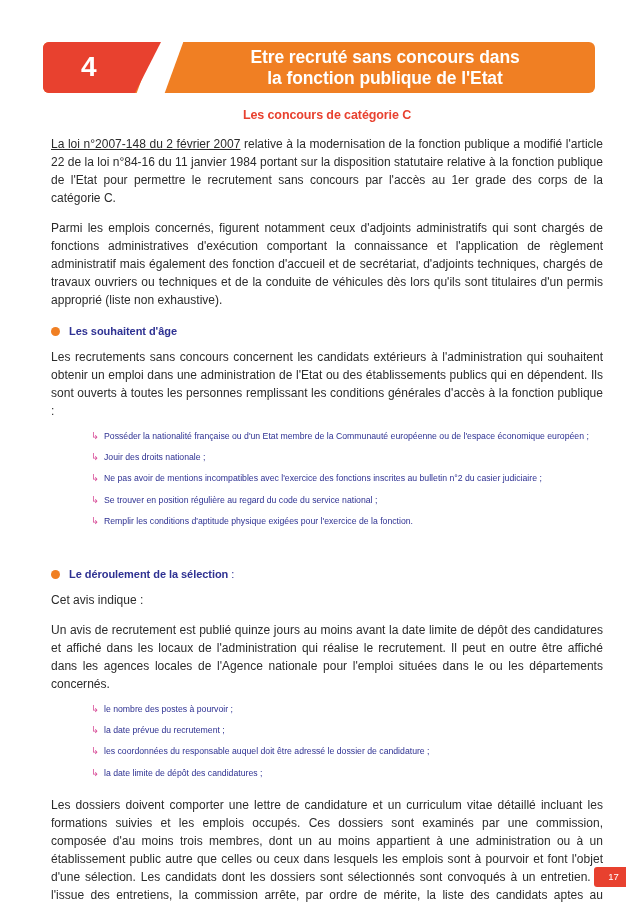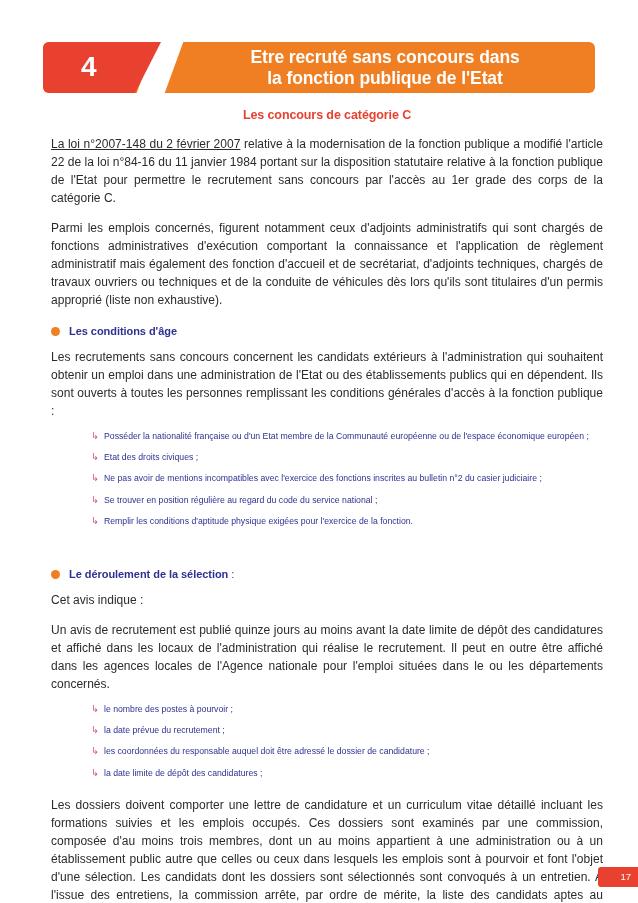--- a/index.html
+++ b/index.html
@@ -165,31 +165,31 @@
 
   .list-block { margin: 0 0 6px 0; }
   .list-block.second { margin-top: 10px; }
 
   .spacer-lg { height: 24px; }
   .spacer-md { height: 16px; }
 
   
   .page-number {
     position: absolute;
-    right: 0;
+    right: 12px;
     bottom: 16px;
     min-width: 32px;
     height: 20px;
     background: #E8412F;
     border-radius: 3px 0 0 3px;
     color: #ffffff;
     font-size: 9.5px;
     line-height: 20px;
     text-align: center;
-    padding: 0 7px 0 22px;
+    padding: 0 7px 0 14px;
     box-sizing: border-box;
   }
 </style>
 </head>
 <body>
 
 <div class="page">
 
   <div class="header">
     <div class="header-bar"></div>
@@ -205,28 +205,28 @@
   <div class="content">
 
     <div class="subtitle">Les concours de catégorie C</div>
 
     <p class="body"><span class="ul">La loi n°2007-148 du 2 février 2007</span><span> relative à la modernisation de la fonction publique a modifié l'article 22 de la loi n°84-16 du 11 janvier 1984 portant sur la disposition statutaire relative à la fonction publique de l'Etat pour permettre le recrutement sans concours par l'accès au 1er grade des corps de la catégorie C.</span></p>
 
     <p class="body">Parmi les emplois concernés, figurent notamment ceux d'adjoints administratifs qui sont chargés de fonctions administratives d'exécution comportant la connaissance et l'application de règlement administratif mais également des fonction d'accueil et de secrétariat, d'adjoints techniques, chargés de travaux ouvriers ou techniques et de la conduite de véhicules dès lors qu'ils sont titulaires d'un permis approprié (liste non exhaustive).</p>
 
     <div class="section-head">
       <span class="section-bullet"></span>
-      <span class="section-title">Les conditions d'âge</span>
+      <span class="section-title">Les souhaitent d'âge</span>
     </div>
 
     <p class="body tight">Les recrutements sans concours concernent les candidats extérieurs à l'administration qui souhaitent obtenir un emploi dans une administration de l'Etat ou des établissements publics qui en dépendent. Ils sont ouverts à toutes les personnes remplissant les conditions générales d'accès à la fonction publique :</p>
 
     <ul class="arrow-list list-block">
       <li><span class="marker">↳</span><span>Posséder la nationalité française ou d'un Etat membre de la Communauté européenne ou de l'espace économique européen ;</span></li>
-      <li><span class="marker">↳</span><span>Etat des droits civiques ;</span></li>
+      <li><span class="marker">↳</span><span>Jouir des droits nationale ;</span></li>
       <li><span class="marker">↳</span><span>Ne pas avoir de mentions incompatibles avec l'exercice des fonctions inscrites au bulletin n°2 du casier judiciaire ;</span></li>
       <li><span class="marker">↳</span><span>Se trouver en position régulière au regard du code du service national ;</span></li>
       <li><span class="marker">↳</span><span>Remplir les conditions d'aptitude physique exigées pour l'exercice de la fonction.</span></li>
     </ul>
 
     <div class="spacer-lg"></div>
 
     <div class="section-head">
       <span class="section-bullet"></span>
       <span class="section-title"><span>Le déroulement de la sélection</span><span class="colon"> :</span></span>

